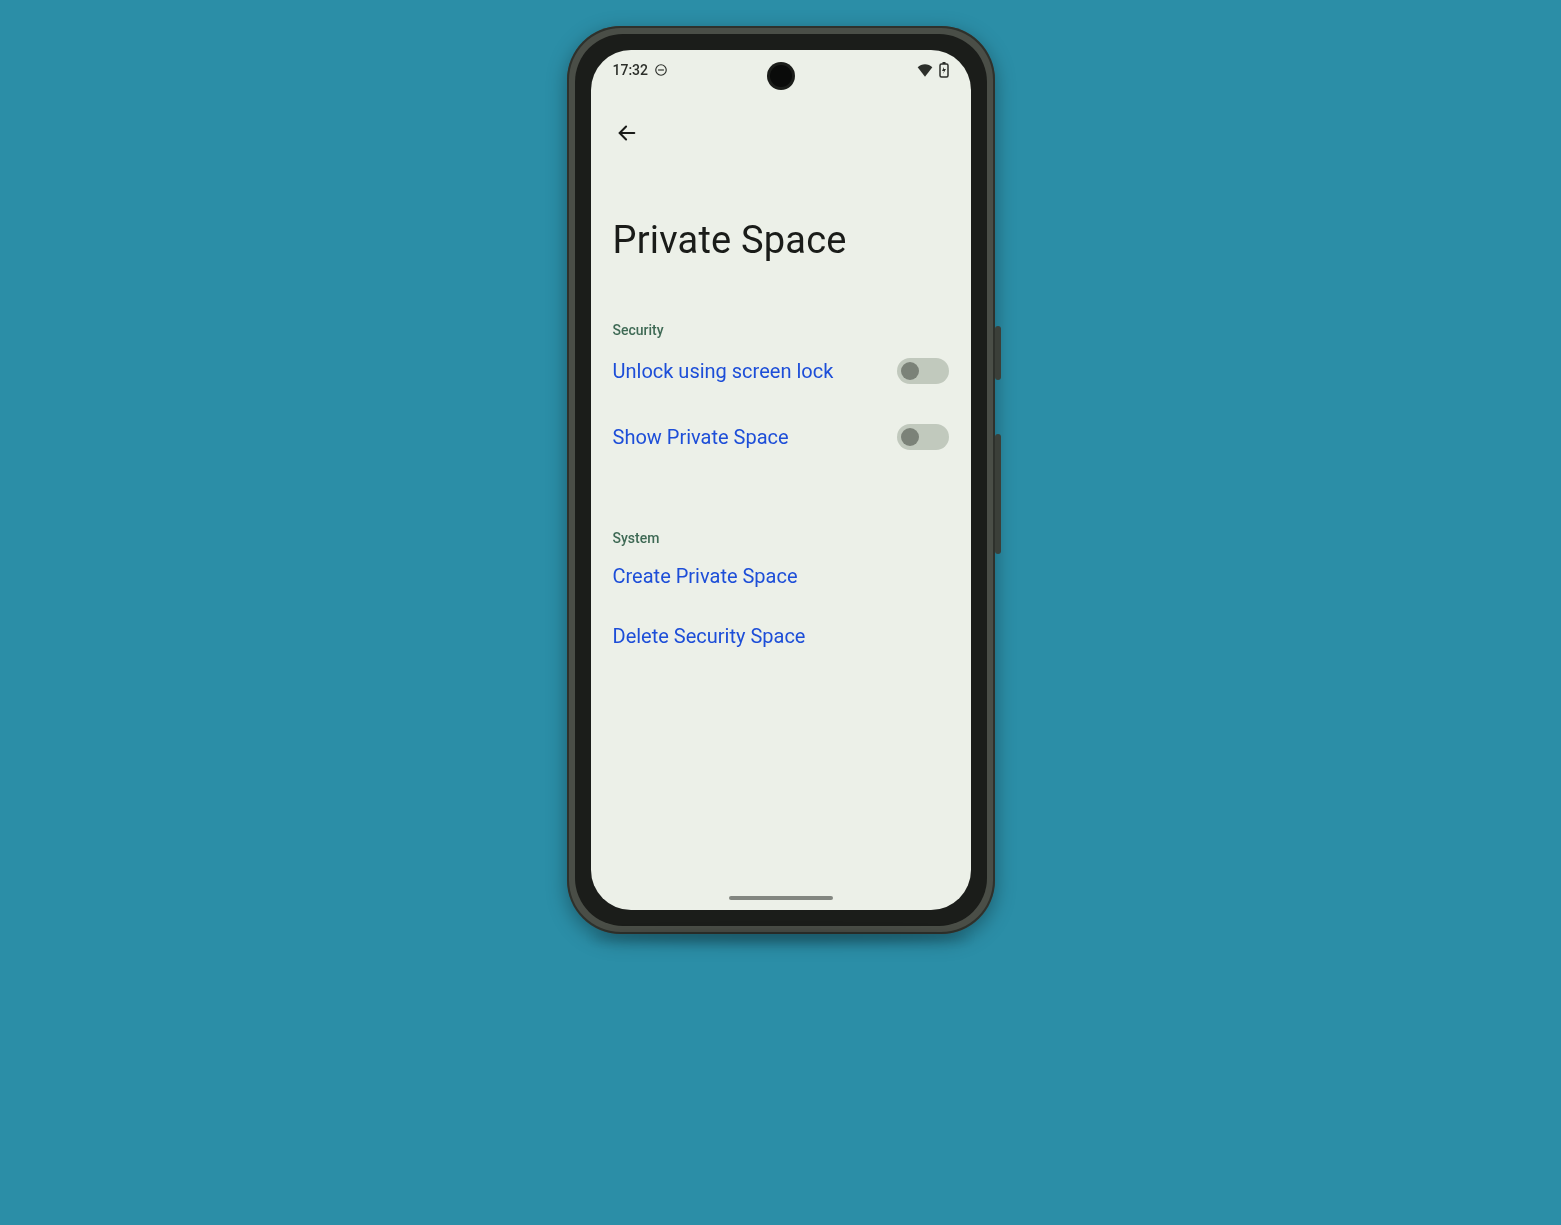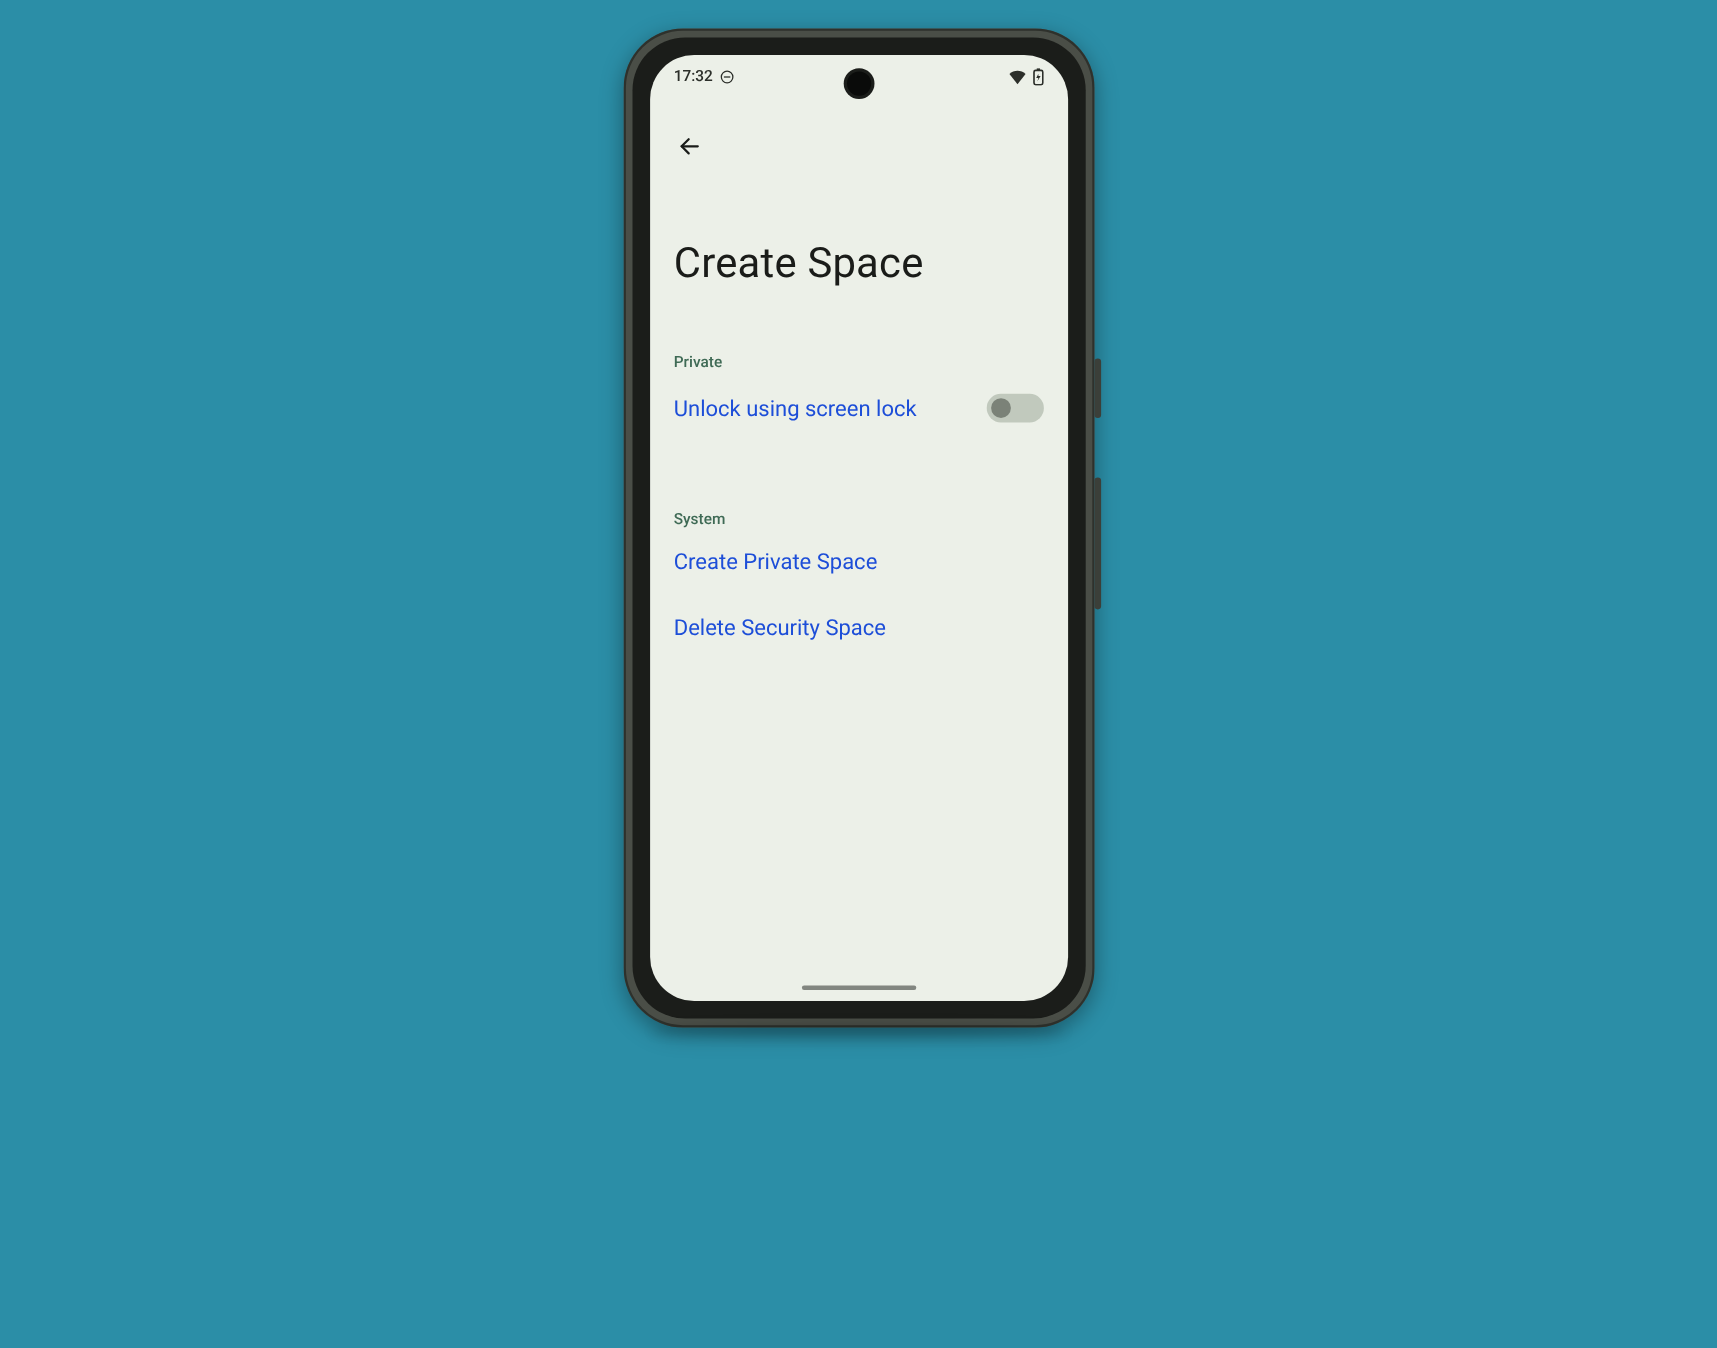--- a/index.html
+++ b/index.html
@@ -215,32 +215,38 @@
         <div class="app">
           <button class="back-btn" aria-label="Back">
             <span>
               <svg width="22" height="22" viewBox="0 0 24 24" fill="none" stroke="#1a1c19" stroke-width="2.2" stroke-linecap="round" stroke-linejoin="round">
                 <line x1="20" y1="12" x2="4" y2="12"></line>
                 <polyline points="11 5 4 12 11 19"></polyline>
               </svg>
             </span>
           </button>
 
-          <div class="page-title">Create Space</div>
+          <div class="page-title">Private Space</div>
 
           
-          <div class="section-header">Private</div>
+          <div class="section-header">Security</div>
 
           <div class="setting-row">
             <span class="setting-label">Unlock using screen lock</span>
             <span class="switch">
               <span class="knob"></span>
             </span>
           </div>
 
+          <div class="setting-row">
+            <span class="setting-label">Show Private Space</span>
+            <span class="switch">
+              <span class="knob"></span>
+            </span>
+          </div>
 
           
           <div class="section-header system">System</div>
 
           <div class="setting-row action">
             <span class="setting-label">Create Private Space</span>
           </div>
 
           <div class="setting-row action">
             <span class="setting-label">Delete Security Space</span>

